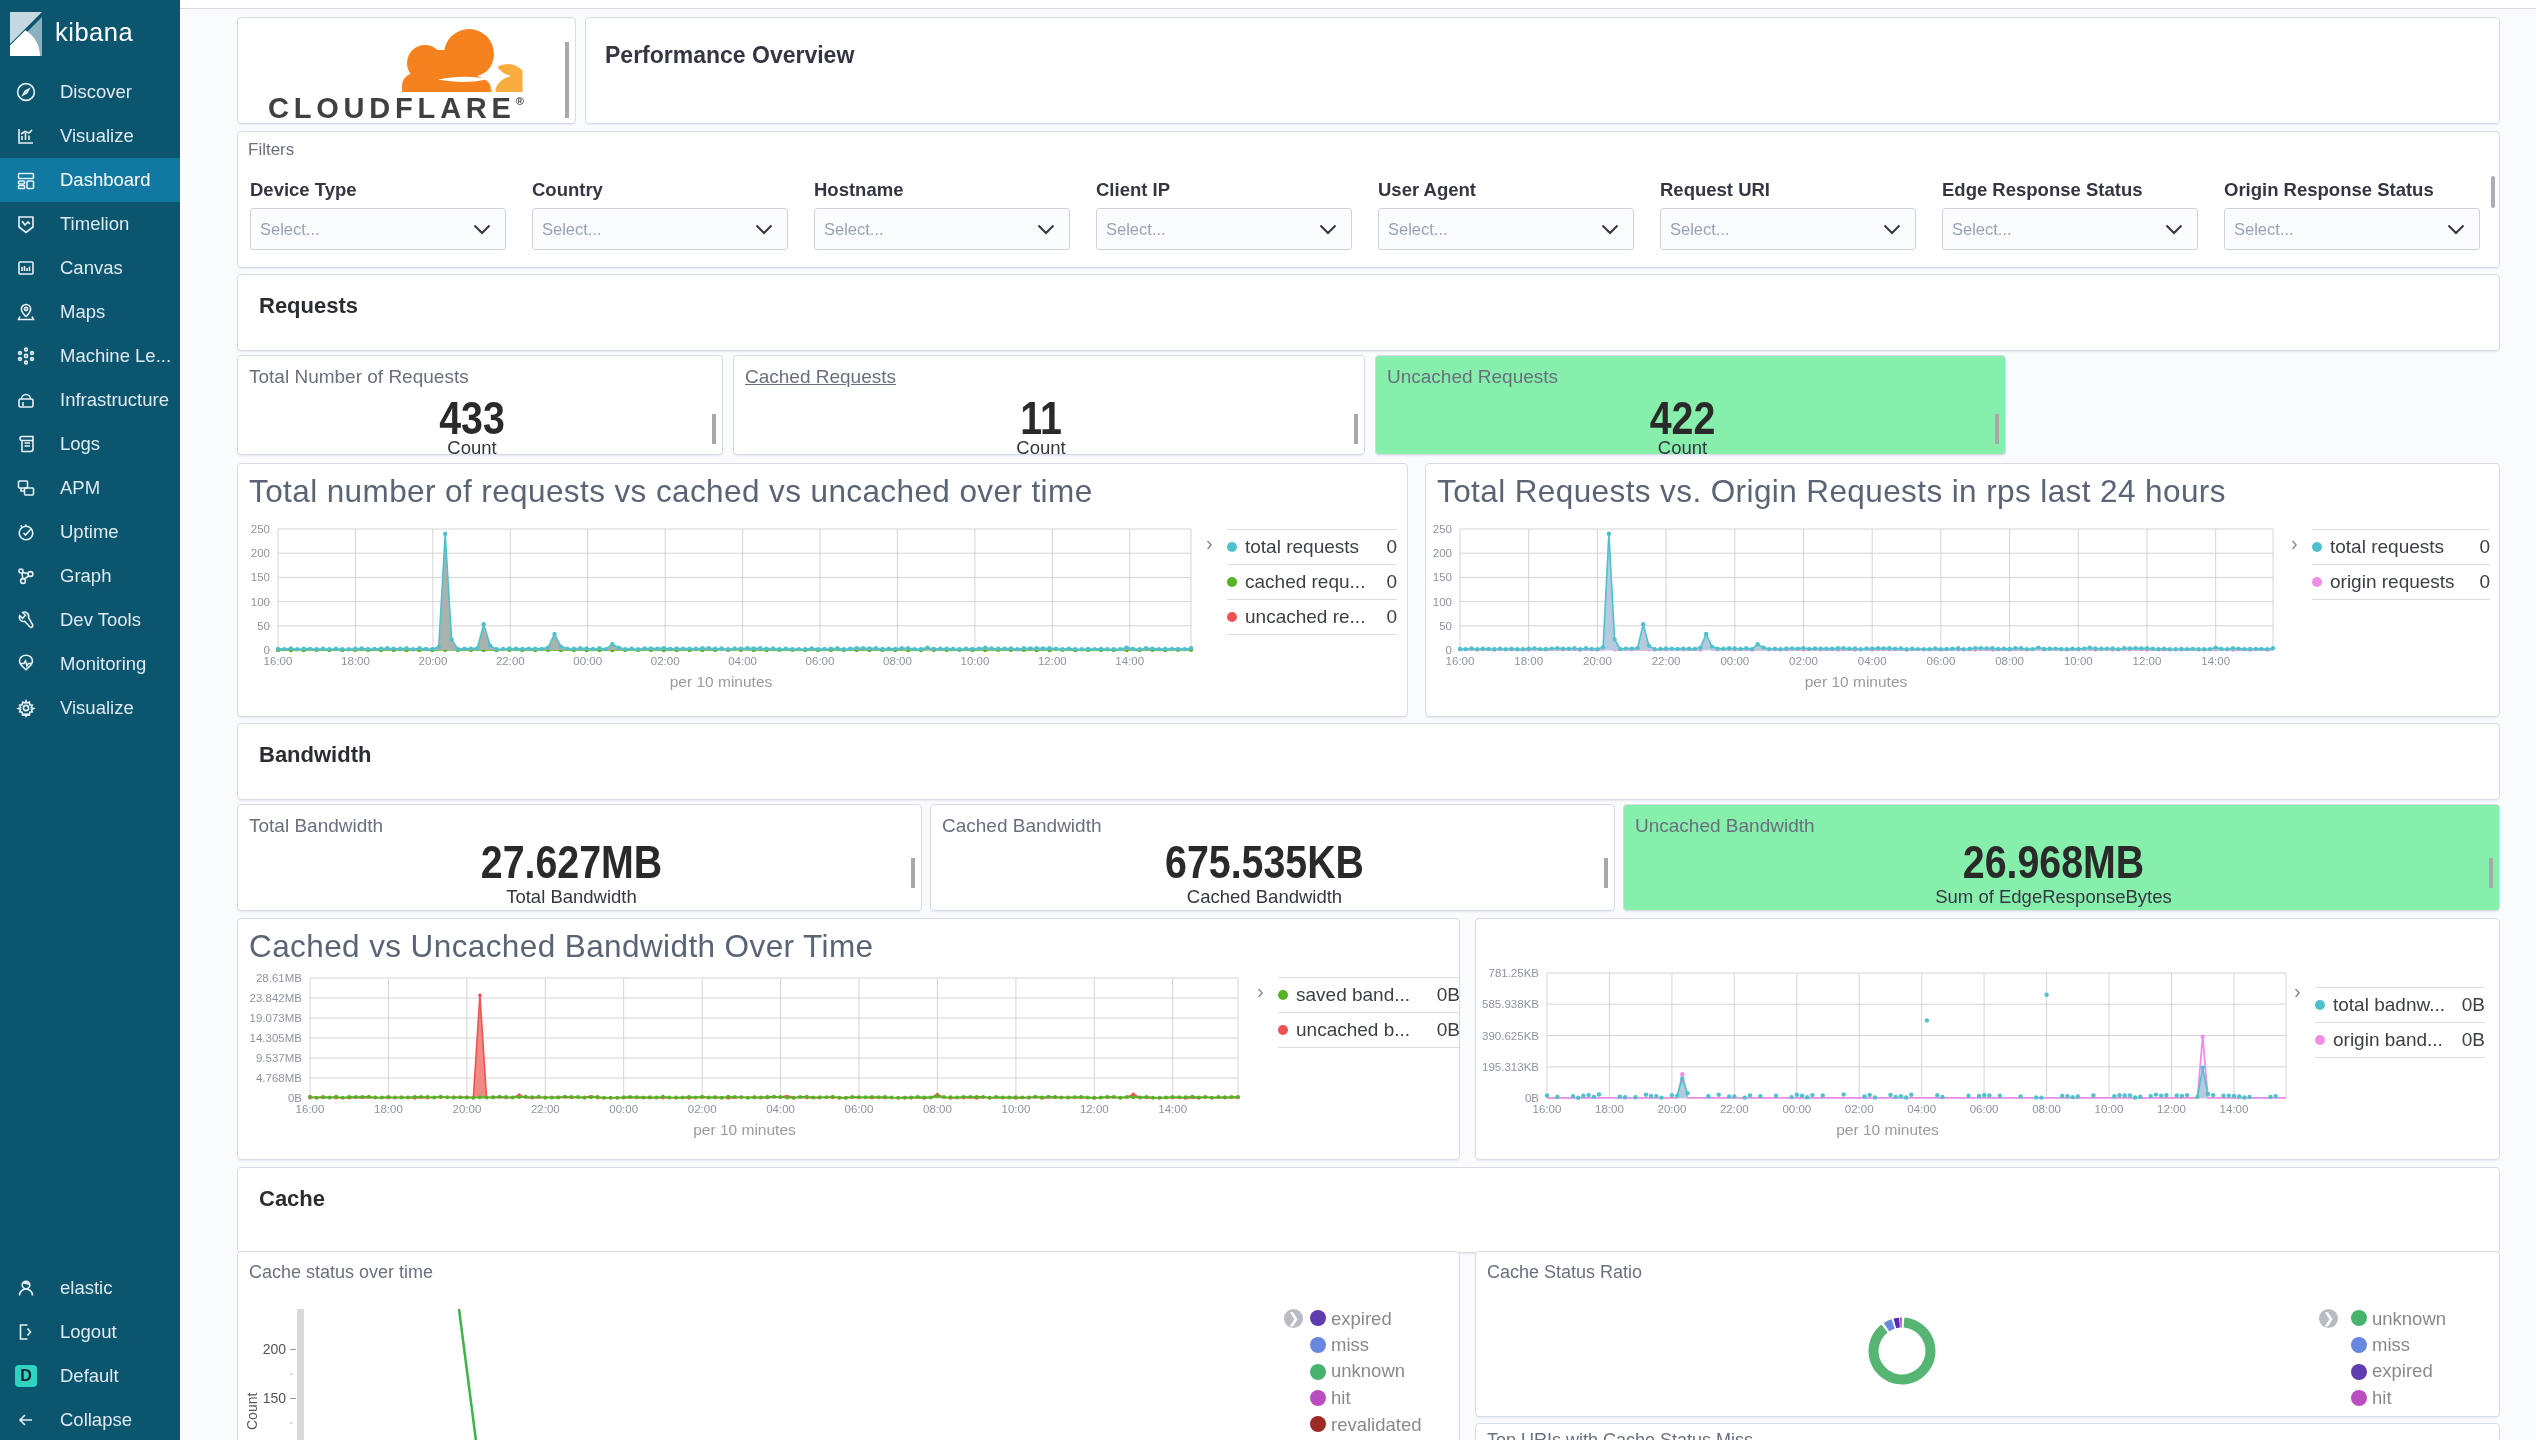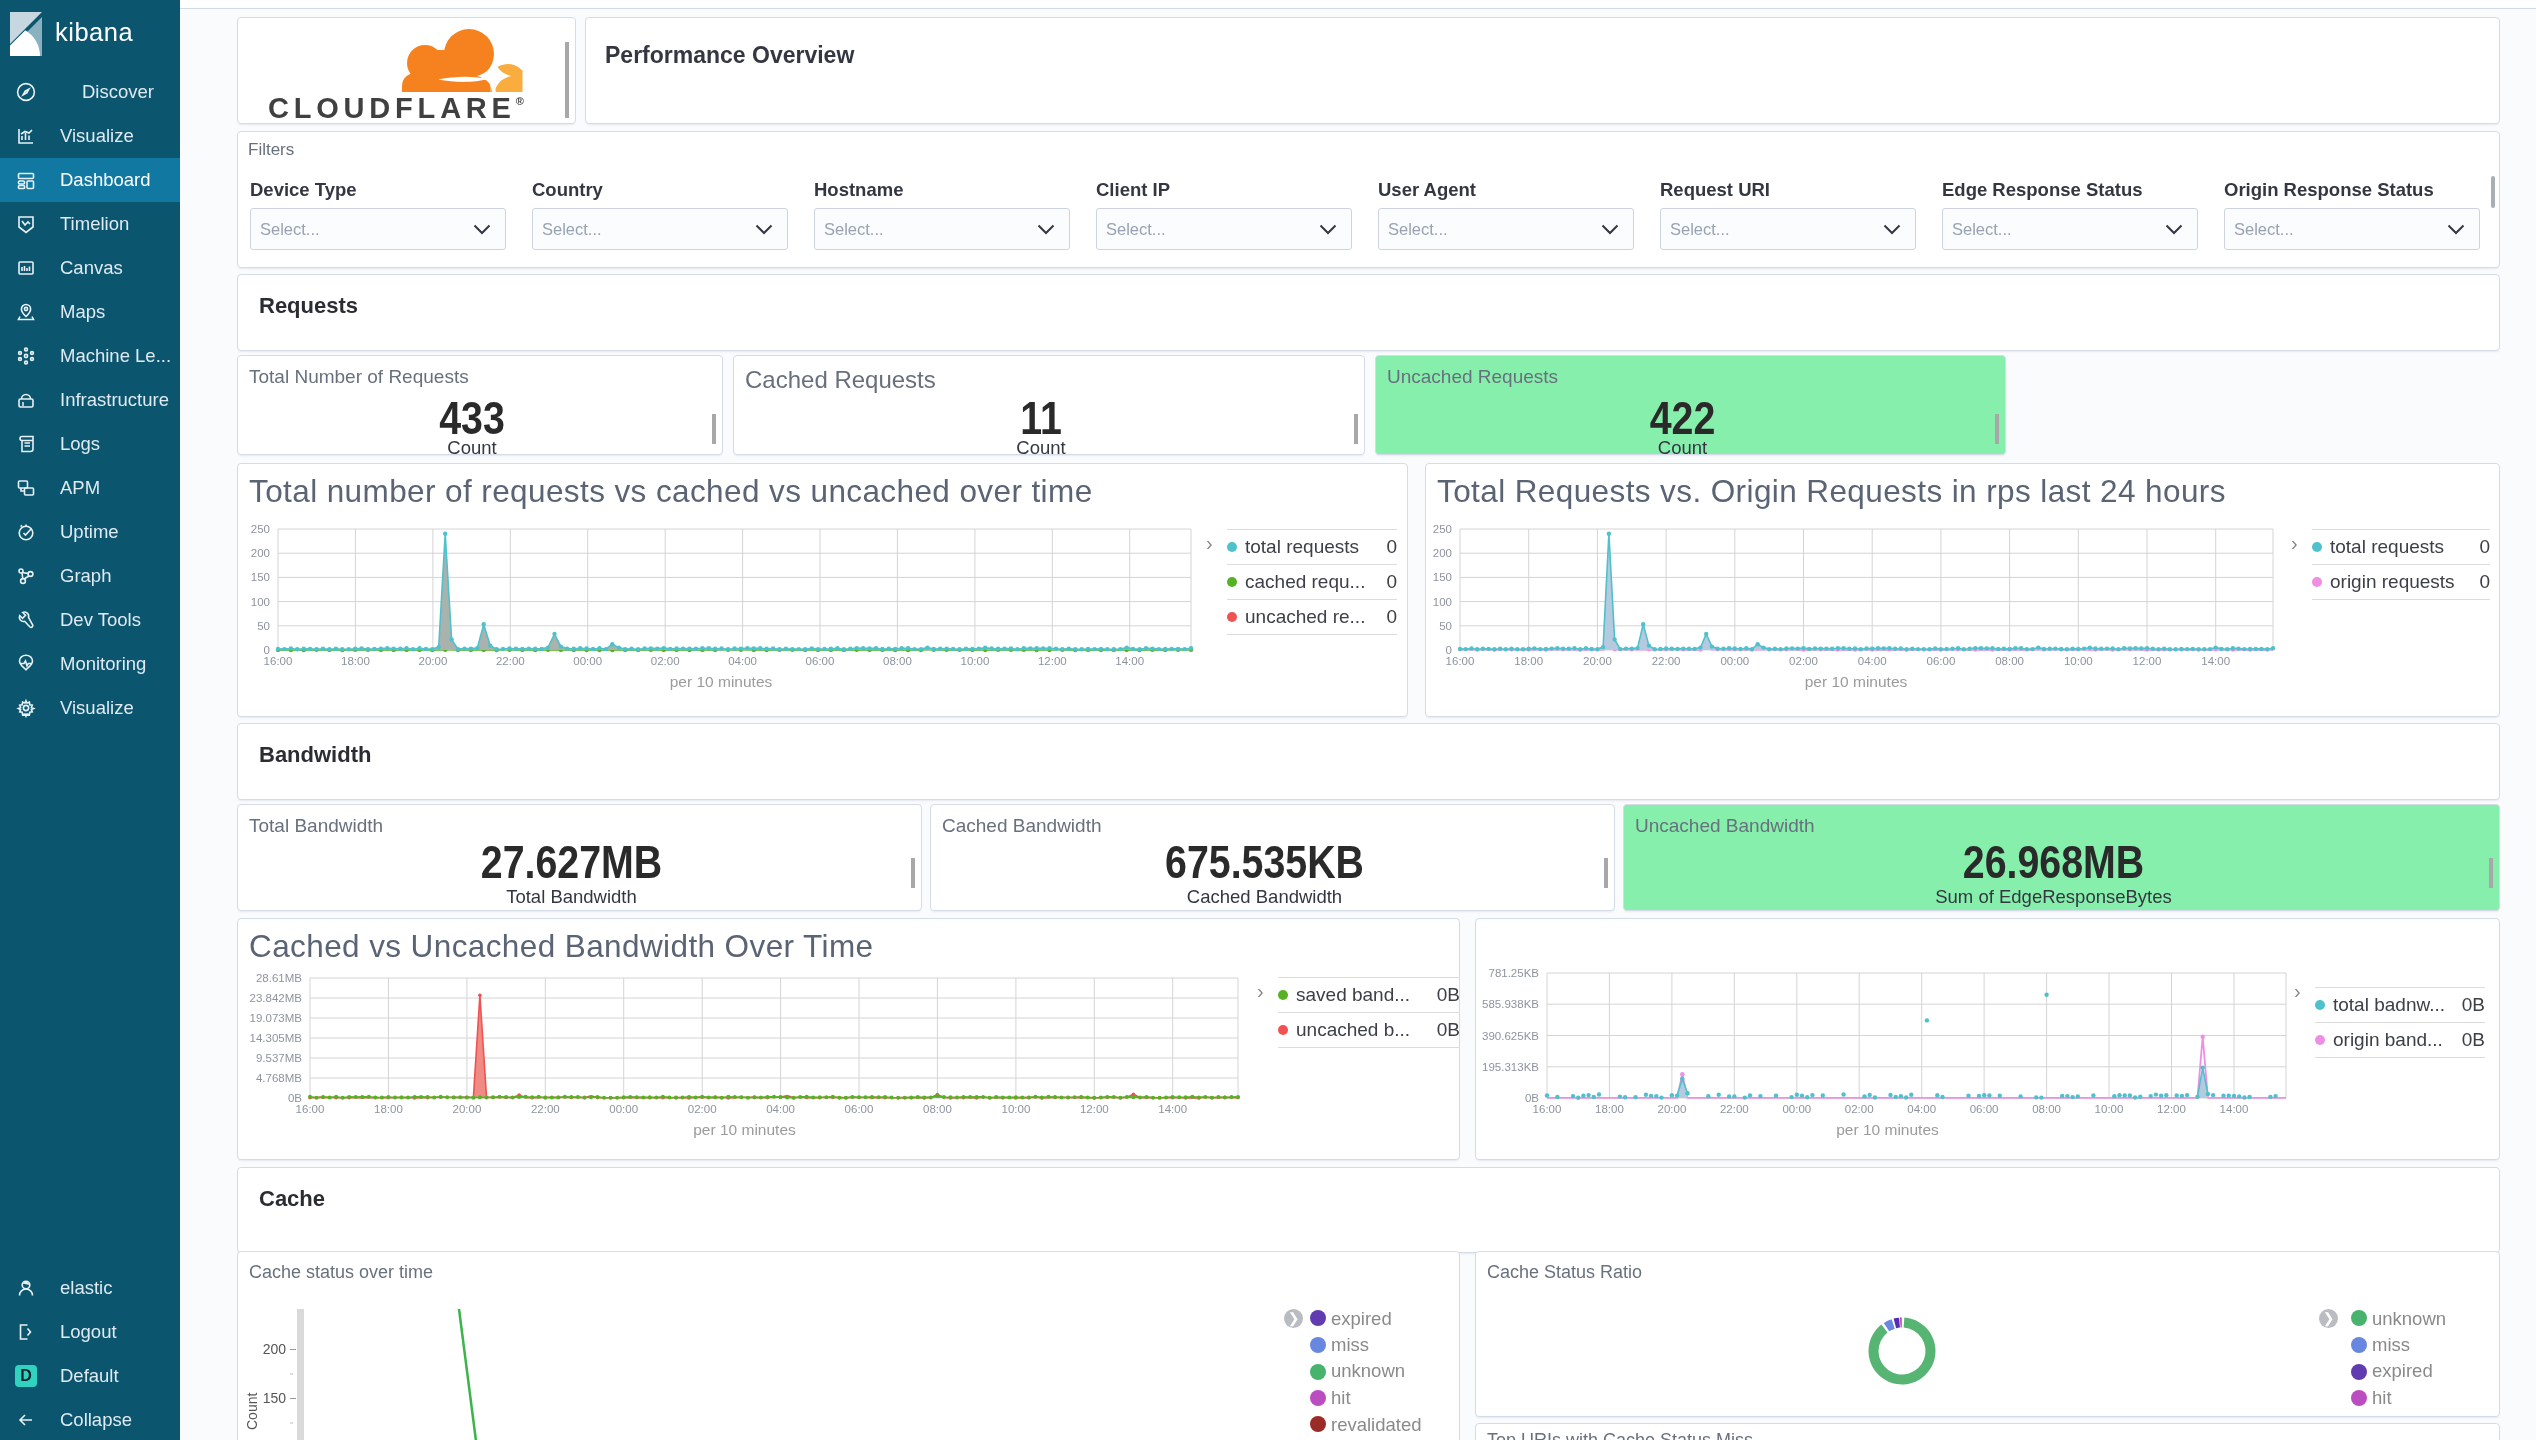--- a/index.html
+++ b/index.html
@@ -8,21 +8,21 @@
  .nav svg{margin-left:16px;margin-right:24px;flex:none;}
 </style></head><body>
 <div style="position:absolute;left:180px;top:0;width:2356px;height:8px;background:#fff;border-bottom:1px solid #d3dae6;"></div>
 <div style="position:absolute;left:0;top:0;width:180px;height:1440px;background:#0b556f;">
     <div style="position:absolute;left:10px;top:12px;"><svg width="32" height="44" viewBox="0 0 32 44">
 <polygon points="3.5,33.5 32,5 32,44 0,44 0,37" fill="#a0c2cf" opacity="0.85"></polygon>
 <path d="M0 44 L0 33.5 L15.3 18.2 A30 30 0 0 1 30 44 Z" fill="#ffffff"></path>
 <polygon points="0,0 32,0 0,32" fill="#c6d7df"></polygon>
 </svg></div>
     <div style="position:absolute;left:55px;top:18px;font-size:25.5px;color:#fff;letter-spacing:0.5px;">kibana</div>
-    <div class="nav" style="position:absolute;left:0;top:70px;width:180px;gap:22px;">
+    <div class="nav" style="position:absolute;left:0;top:70px;width:180px;">
       <svg width="20" height="20" viewBox="0 0 20 20">
         <circle cx="10" cy="10" r="8.4" fill="none" stroke="#e8f1f5" stroke-width="1.6"></circle>
         <path d="M12.8 7.2 L10.8 10.8 L7.2 12.8 L9.2 9.2 Z" fill="none" stroke="#e8f1f5" stroke-width="1.6"></path>
       </svg>
       <span>Discover</span>
     </div>
     <div class="nav" style="position:absolute;left:0;top:114px;width:180px;">
       <svg width="20" height="20" viewBox="0 0 20 20">
         <path d="M3 3 V17 H17" fill="none" stroke="#e8f1f5" stroke-width="1.6"></path>
         <path d="M6 14 V10 M9.5 14 V7 M13 14 V9.5" fill="none" stroke="#e8f1f5" stroke-width="1.6"></path>
@@ -253,21 +253,21 @@
 <div style="position:absolute;left:237px;top:274px;width:2263px;height:77px;background:#fff;border:1px solid #d5dce8;border-radius:4px;box-shadow:0 2px 2px -1px rgba(152,162,179,.2);overflow:hidden;box-sizing:border-box;">
     <div style="position:absolute;left:21px;top:18px;font-size:22px;font-weight:bold;color:#2b2d33;line-height:1.2;">Requests</div>
   </div>
 <div style="position:absolute;left:237px;top:355px;width:486px;height:100px;background:#fff;border:1px solid #d5dce8;border-radius:4px;box-shadow:0 2px 2px -1px rgba(152,162,179,.2);overflow:hidden;box-sizing:border-box;">
     <div style="position:absolute;left:11px;top:10px;font-size:19px;color:#69707d;">Total Number of Requests</div>
     <div style="position:absolute;left:-8px;top:32px;width:100%;text-align:center;font-size:46px;font-weight:bold;color:#2a2a2a;line-height:60px;transform:scaleX(0.855);">433</div>
     <div style="position:absolute;left:-8px;top:80px;width:100%;text-align:center;font-size:18.5px;color:#343741;line-height:24px;">Count</div>
     <div style="position:absolute;right:6px;top:58px;width:4px;height:30px;background:#a8a8a8;"></div>
   </div>
 <div style="position:absolute;left:733px;top:355px;width:632px;height:100px;background:#fff;border:1px solid #d5dce8;border-radius:4px;box-shadow:0 2px 2px -1px rgba(152,162,179,.2);overflow:hidden;box-sizing:border-box;">
-    <div style="position:absolute;left:11px;top:10px;font-size:24px;color:#69707d;">Cached Requests</div>
+    <div style="position:absolute;left:11px;top:10px;font-size:19px;color:#69707d;text-decoration:underline;">Cached Requests</div>
     <div style="position:absolute;left:-8px;top:32px;width:100%;text-align:center;font-size:46px;font-weight:bold;color:#2a2a2a;line-height:60px;transform:scaleX(0.855);">11</div>
     <div style="position:absolute;left:-8px;top:80px;width:100%;text-align:center;font-size:18.5px;color:#343741;line-height:24px;">Count</div>
     <div style="position:absolute;right:6px;top:58px;width:4px;height:30px;background:#a8a8a8;"></div>
   </div>
 <div style="position:absolute;left:1375px;top:355px;width:631px;height:100px;background:#86efac;border:1px solid #d5dce8;border-radius:4px;box-shadow:0 2px 2px -1px rgba(152,162,179,.2);overflow:hidden;box-sizing:border-box;">
     <div style="position:absolute;left:11px;top:10px;font-size:19px;color:#69707d;">Uncached Requests</div>
     <div style="position:absolute;left:-8px;top:32px;width:100%;text-align:center;font-size:46px;font-weight:bold;color:#2a2a2a;line-height:60px;transform:scaleX(0.855);">422</div>
     <div style="position:absolute;left:-8px;top:80px;width:100%;text-align:center;font-size:18.5px;color:#343741;line-height:24px;">Count</div>
     <div style="position:absolute;right:6px;top:58px;width:4px;height:30px;background:#a8a8a8;"></div>
   </div>

